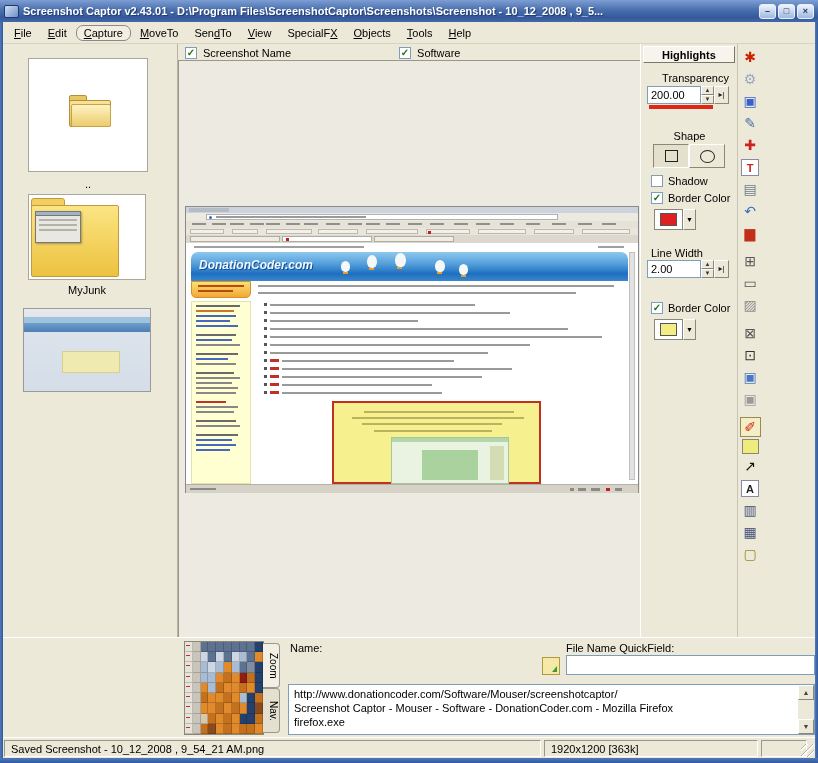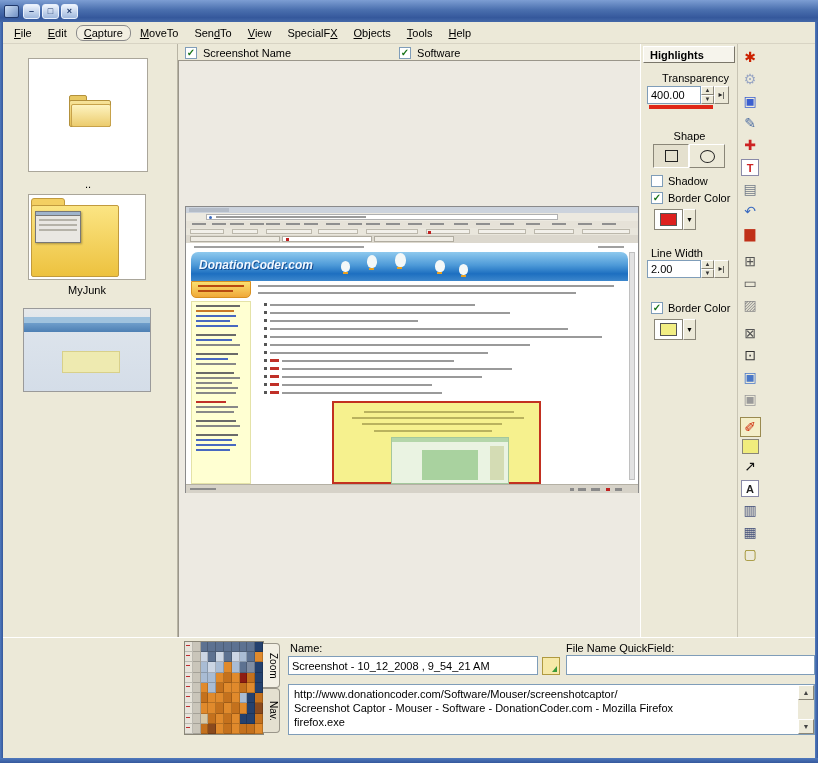--- a/index.html
+++ b/index.html
@@ -108,21 +108,21 @@
   .hl-img .hd{position:absolute;left:0;top:0;width:100%;height:4px;background:#b4d6aa;}
   .hl-img .blk{position:absolute;left:30px;top:12px;width:56px;height:30px;background:#a9d29f;}
   .hl-img .col{position:absolute;right:4px;top:8px;width:14px;height:34px;background:#d4dcb4;}
   .sc-status{position:absolute;left:0;top:277px;width:100%;height:9px;background:#d6d2c8;border-top:1px solid #b4b0a4;}
   .sc-status i{position:absolute;top:3px;width:4px;height:3px;background:#8a8a8a;}
   
   .hl-panel{position:absolute;left:640px;top:44px;width:97px;height:593px;background:#ece9d8;
     border-left:1px solid #fff;}
   .hl-header{position:absolute;left:2px;top:2px;width:92px;height:17px;background:#f6f4ec;
     border:1px solid #9a968a;border-color:#fff #7a766a #7a766a #fff;font-weight:bold;
-    padding:2px 0 0 6px;}
+    padding:2px 0 0 18px;}
   .plabel{position:absolute;width:97px;text-align:center;}
   .plabel.left{text-align:left;padding-left:10px;}
   .spin{position:absolute;display:flex;height:18px;}
   .spin .val{width:54px;background:#fff;border:1px solid #7f9db9;padding:2px 0 0 3px;}
   .spin .btns{width:13px;display:flex;flex-direction:column;}
   .spin .btns span{flex:1;background:#ece9d8;border:1px solid;border-color:#fff #8a8678 #8a8678 #fff;
     font-size:6px;line-height:6px;text-align:center;color:#333;}
   .spin .side{width:15px;background:#ece9d8;border:1px solid;border-color:#fff #8a8678 #8a8678 #fff;
     font-size:8px;text-align:center;padding-top:3px;color:#222;}
   .redbar{position:absolute;left:8px;width:64px;height:4px;background:#e02818;}
@@ -187,20 +187,21 @@
   .grip{position:absolute;right:1px;bottom:1px;width:13px;height:13px;
     background:repeating-linear-gradient(135deg,transparent 0 3px,#b8b4a4 3px 4px,#fff 4px 5px);}
 </style>
 </head>
 <body>
 
 <div id="app">
 
   <div class="titlebar">
     <div class="app-icon"></div>
+    <div class="title-text">Screenshot Captor v2.43.01 - D:\Program Files\ScreenshotCaptor\Screenshots\Screenshot - 10_12_2008 , 9_5...</div>
     <div class="win-btns">
       <div class="win-btn">–</div>
       <div class="win-btn">□</div>
       <div class="win-btn">×</div>
     </div>
   </div>
 
   <div class="menubar" id="menubar">
       <span class="menu-item"><u>F</u>ile</span>
       <span class="menu-item"><u>E</u>dit</span>
@@ -434,21 +435,21 @@
         <i style="right:28px;background:#c02020;"></i>
           <i style="right:16px;width:7px;"></i>
       </div>
     </div>
   </div>
 
   <div class="hl-panel">
     <div class="hl-header">Highlights</div>
     <div class="plabel" style="top:28px;left:6px;">Transparency</div>
     <div class="spin" style="left:6px;top:42px;">
-      <span class="val">400.00</span>
+      <span class="val">200.00</span>
       <span class="btns">
           <span>▲</span>
           <span>▼</span>
         </span>
       <span class="side">▸|</span>
     </div>
     <div class="redbar" style="top:61px;"></div>
     <div class="plabel" style="top:86px;">Shape</div>
     <div class="shape-btn sunken" style="left:12px;top:100px;">
         <span class="sq"></span>
@@ -610,27 +611,32 @@
         <span style="background: rgb(224, 138, 44);"></span>
         <span style="background: rgb(196, 113, 29);"></span>
         <span style="background: rgb(224, 138, 44);"></span>
         <span style="background: rgb(196, 113, 29);"></span>
         <span style="background: rgb(196, 113, 29);"></span>
         <span style="background: rgb(224, 138, 44);"></span>
       </div>
     <div class="vtab" style="top:5px;">Zoom</div>
     <div class="vtab" style="top:50px;background:#e4e0d0;">Nav.</div>
     <div class="fld-label" style="left:287px;top:4px;">Name:</div>
-    <input class="txt-input" style="left: 285px; top: 18px; width: 250px; height: 19px;" value="Screenshot - 10_12_2008 , 9_54_21 AM">
     <div class="rename-btn"></div>
     <div class="fld-label" style="left:563px;top:4px;">File Name QuickField:</div>
     <input class="txt-input" style="left: 563px; top: 17px; width: 249px; height: 20px;" value="">
     <div class="notes">http://www.donationcoder.com/Software/Mouser/screenshotcaptor/
 Screenshot Captor - Mouser - Software - DonationCoder.com - Mozilla Firefox
 firefox.exe</div>
     <div class="notes-scroll">
       <div class="ns-btn" style="top:0;">▲</div>
       <div class="ns-btn" style="bottom:0;">▼</div>
     </div>
   </div>
 
+  <div class="statusbar">
+    <div class="sb-sec" style="left:1px;width:537px;">Saved Screenshot - 10_12_2008 , 9_54_21 AM.png</div>
+    <div class="sb-sec" style="left:541px;width:214px;">1920x1200  [363k]</div>
+    <div class="sb-sec" style="left:758px;width:46px;"></div>
+    <div class="grip"></div>
+  </div>
 
 </div>
 
 </body></html>

